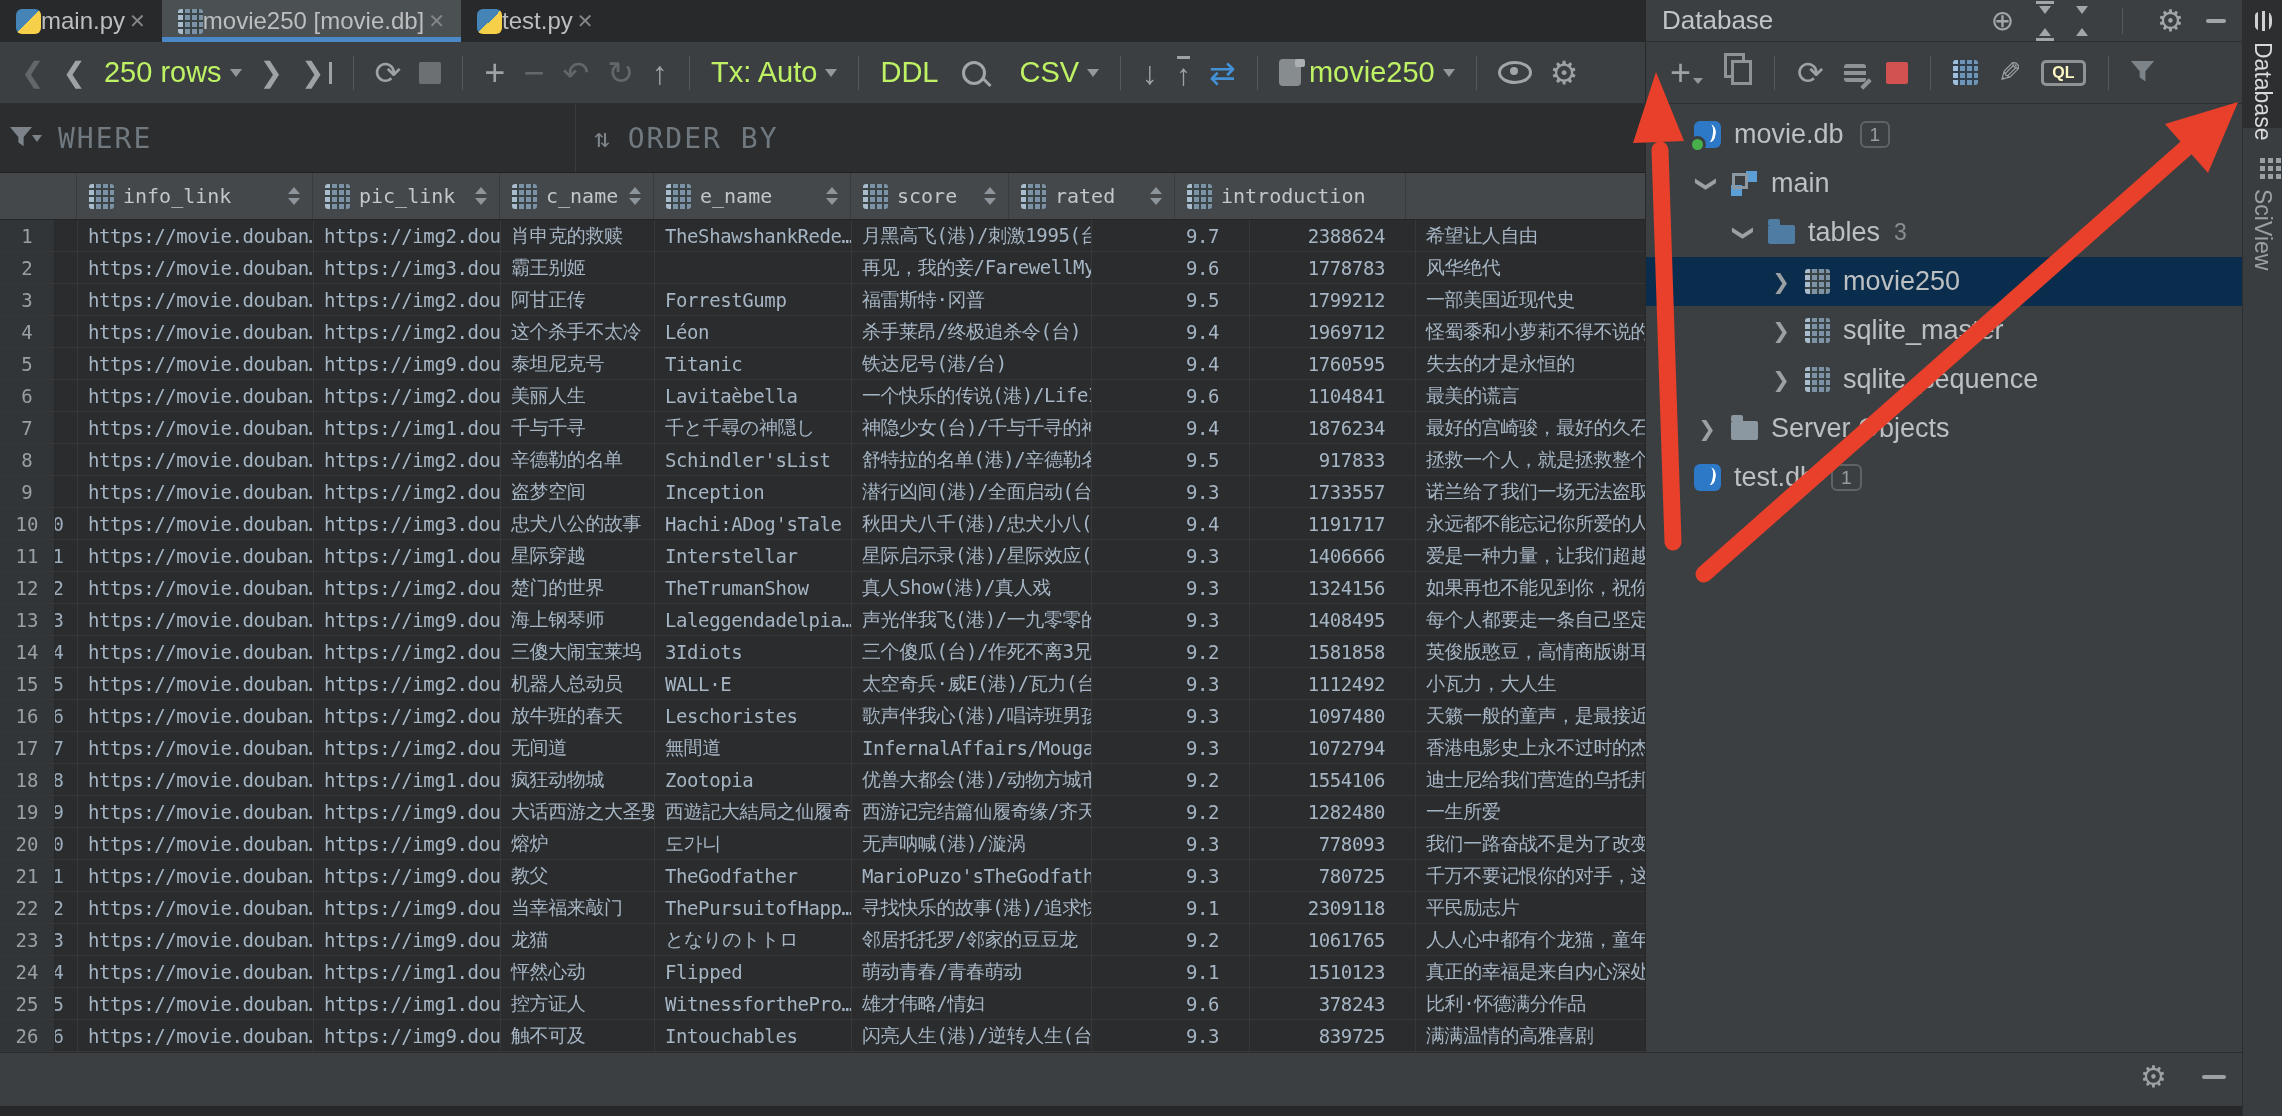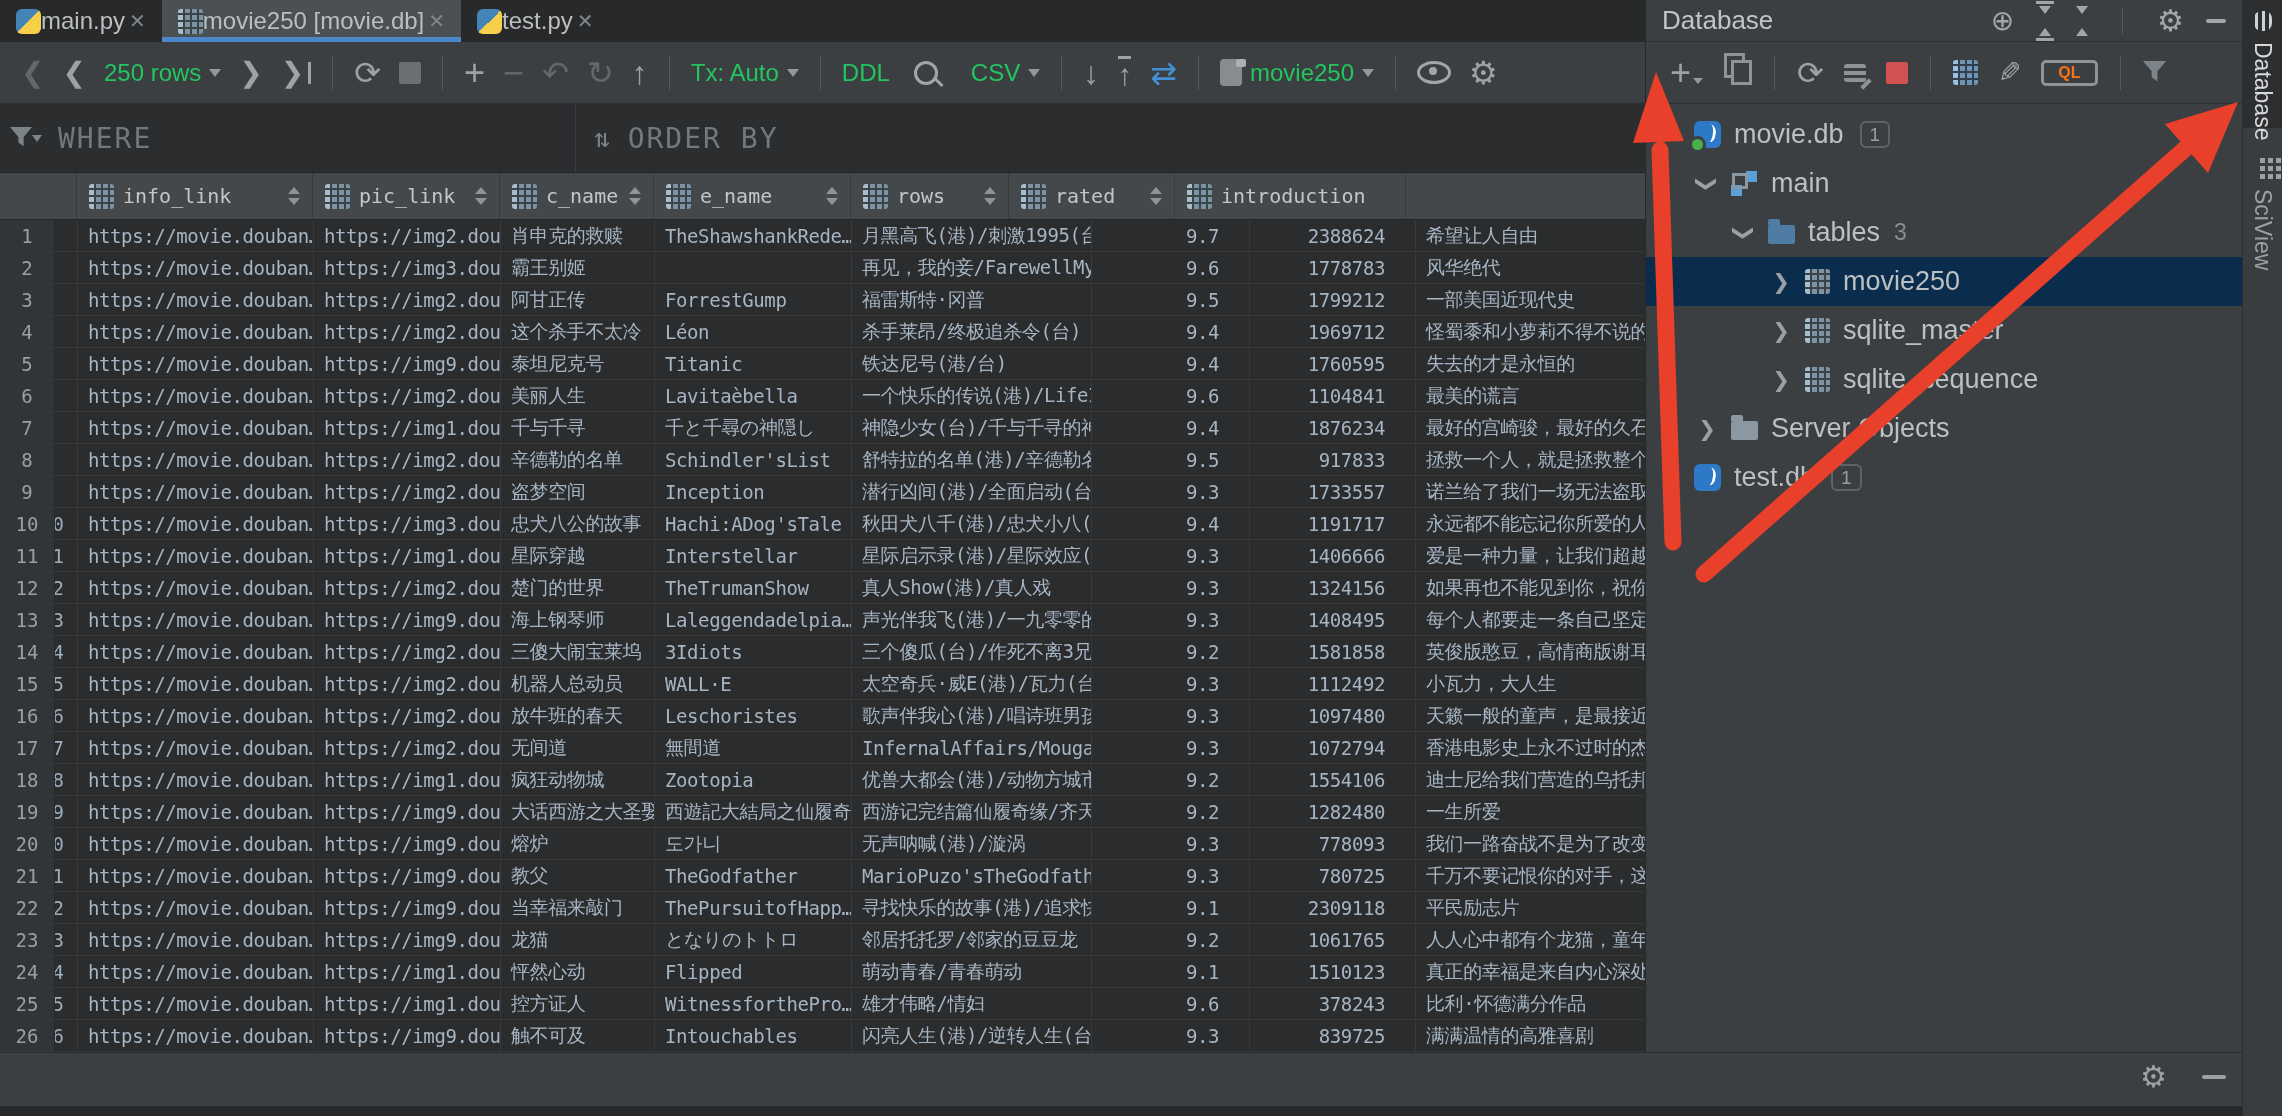--- a/index.html
+++ b/index.html
@@ -9,21 +9,21 @@
   
   #tabbar{position:absolute;left:0;top:0;width:1645px;height:42px;background:#27292a;display:flex;align-items:stretch}
   .tab{display:flex;align-items:center;padding:0 16px;font-size:24px;color:#bcbec0;position:relative;cursor:default}
   .tab.active{background:#4b5052;box-shadow:inset 0 -5px 0 #4a88c7}
   .tclose{color:#84878a;font-size:20px;margin-left:4px}
 
   
   #main-toolbar{position:absolute;left:0;top:42px;width:1645px;height:62px;background:#3c3f41;
      border-bottom:1px solid #2d2f31;display:flex;align-items:center;padding:0 12px;box-sizing:border-box}
   .tbtn{display:flex;align-items:center;gap:8px;color:#9ea2a4;font-size:26px;margin:0 9px;white-space:nowrap}
-  .tbtn .lbl{color:#22c55e;font-size:24px}
+  .tbtn .lbl{color:#bef264;font-size:29px}
   .dim{color:#636769}
   .tsep{width:1px;height:34px;background:#56595b;margin:0 12px;flex:none}
   .caret{width:0;height:0;border:6px solid transparent;border-top:8px solid #94989a;margin-top:7px}
   .glyph{font-size:28px;line-height:1}
   .blue{color:#4390d4}
   .bar-right{position:relative;padding-right:7px}
   .bar-right::after{content:"";position:absolute;right:0;top:3px;bottom:3px;width:3px;background:#9ea2a4}
   .topbar{position:relative;padding-top:4px}
   .topbar::before{content:"";position:absolute;top:0;left:1px;right:1px;height:3px;background:#9ea2a4}
   .i-search{width:18px;height:18px;border:3px solid #a2a6a8;border-radius:50%;position:relative;margin-left:6px}
@@ -89,21 +89,21 @@
   .i-dbfix{width:22px;height:18px;background:repeating-linear-gradient(180deg,#8f9396 0 4px,transparent 4px 7px);border-radius:3px;position:relative}
   .i-dbfix::after{content:"";position:absolute;right:-6px;bottom:-4px;width:12px;height:4px;background:#8f9396;transform:rotate(-45deg)}
   .i-grid{width:25px;height:25px;border-radius:3px;flex:none;
      background-image:repeating-linear-gradient(0deg,transparent 0 5px,#3a4345 5px 7px),
                       repeating-linear-gradient(90deg,transparent 0 5px,#3a4345 5px 7px),
                       linear-gradient(90deg,#a9bccb 0 7px,#7b93a5 7px 100%)}
   .i-grid.bluish{background-image:repeating-linear-gradient(0deg,transparent 0 5px,#32404d 5px 7px),
                       repeating-linear-gradient(90deg,transparent 0 5px,#32404d 5px 7px),
                       linear-gradient(90deg,#9fc0dd 0 7px,#6f94b5 7px 100%)}
   .i-pencil{font-size:28px;color:#9ea2a4;transform:scaleX(-1)}
-  .i-ql{border:3px solid #8f9396;border-radius:5px;font-size:16px;font-weight:bold;color:#f97316;padding:2px 14px;line-height:1}
+  .i-ql{border:3px solid #8f9396;border-radius:5px;font-size:16px;font-weight:bold;color:#fef9c3;padding:2px 8px;line-height:1}
 
   
   #dbtree{padding-top:6px}
   .trow{height:49px;display:flex;align-items:center;font-size:27px;color:#bdc0c2;box-sizing:border-box}
   .trow.selected{background:#0b2d4d}
   .chev{width:20px;flex:none;color:#9ba0a4;font-size:21px;text-align:center;margin-right:14px}
   .chev.down{transform:rotate(90deg)}
   .chev.none{visibility:hidden}
   .ticon{margin-right:13px;flex:none}
   .i-sqlite{width:27px;height:27px;border-radius:6px;background:#2d79c7;position:relative}
@@ -281,21 +281,21 @@
       <div class="hcell" style="width: 197px;">
         <span class="i-grid"></span>
         <span>e_name</span>
         <span class="sort">
           <span class="up"></span>
           <span class="dn"></span>
         </span>
       </div>
       <div class="hcell" style="width: 158px;">
         <span class="i-grid"></span>
-        <span>rows</span>
+        <span>score</span>
         <span class="sort">
           <span class="up"></span>
           <span class="dn"></span>
         </span>
       </div>
       <div class="hcell" style="width: 166px;">
         <span class="i-grid"></span>
         <span>rated</span>
         <span class="sort">
           <span class="up"></span>

